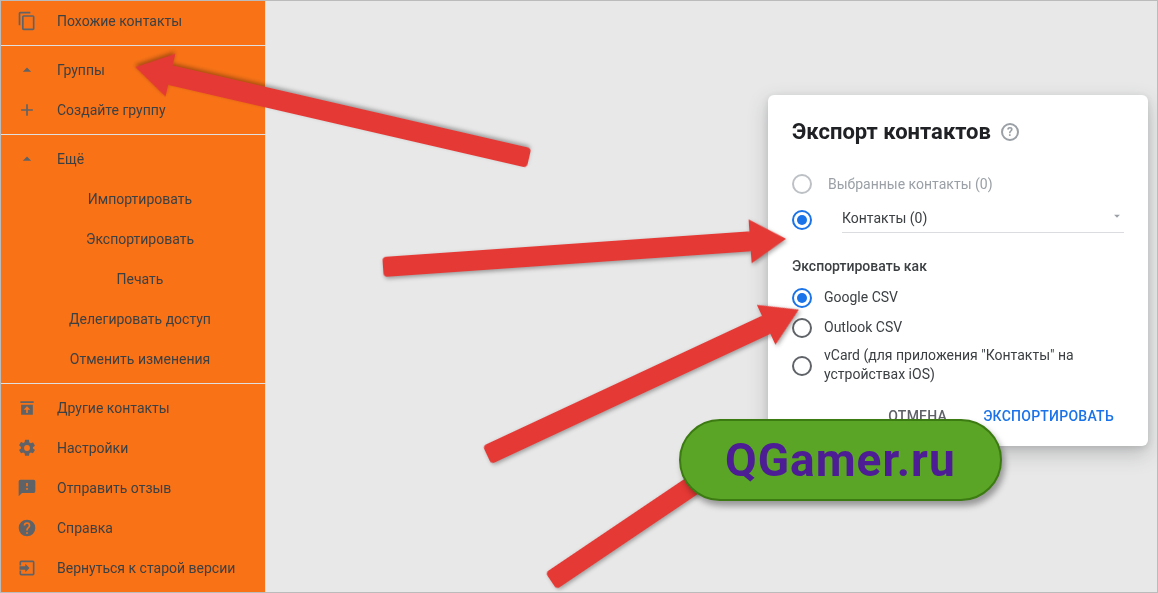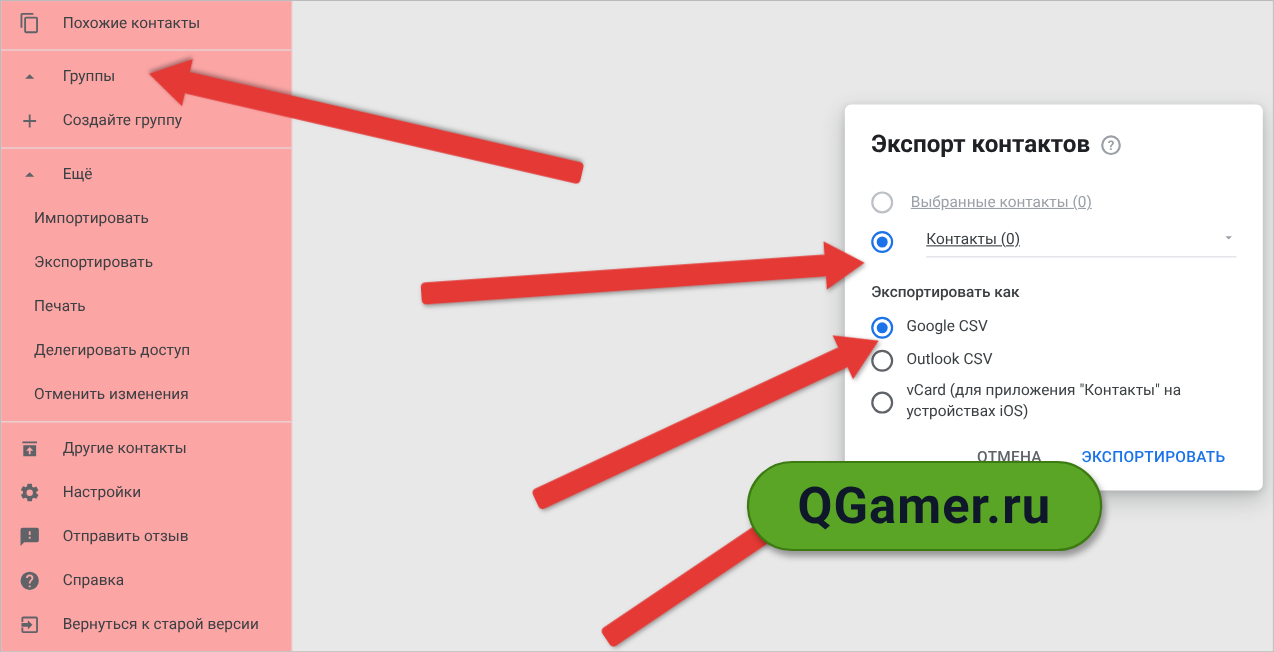--- a/index.html
+++ b/index.html
@@ -11,35 +11,35 @@
     height: 593px;
     overflow: hidden;
     position: relative;
     border: 1px solid #bbb;
   }
   .sidebar {
     position: absolute;
     left: 0; top: 0;
     width: 265px;
     height: 100%;
-    background: #fca5a5;
+    background: #f97316;
     color: #3c4043;
     font-size: 14px;
     border-right: 1px solid #e0e0e0;
     user-select: none;
   }
   .sb-item {
     display: flex;
     align-items: center;
     height: 40px;
     padding: 0 16px;
     gap: 20px;
     cursor: pointer;
   }
-  .sb-item.noicon { padding-left: 30px; }
+  .sb-item.noicon { padding-left: 30px; justify-content: center; }
   .sb-divider { height:1px; background:#e0e0e0; margin: 4px 0; }
   .sb-icon { width:20px; height:20px; flex:0 0 20px; display:flex; align-items:center; justify-content:center; color:#5f6368; }
   .sb-icon svg { width:20px; height:20px; fill:currentColor; }
 
   .main {
     position: absolute;
     left: 265px; top:0; right:0; bottom:0;
     background: #e8e8e8;
   }
 
@@ -64,21 +64,20 @@
   }
   .dialog h1 .help {
     width:18px;height:18px;border:2px solid #9aa0a6;border-radius:50%;
     display:flex;align-items:center;justify-content:center;
     font-size:12px;color:#9aa0a6;
   }
   .radio-row {
     display:flex; align-items:center; gap:16px;
     min-height: 36px;
     position: relative;
-    text-decoration: underline;
   }
   .radio {
     width:20px;height:20px;border-radius:50%;
     border:2px solid #5f6368;
     display:flex;align-items:center;justify-content:center;
     flex:0 0 20px;
   }
   .radio.selected { border-color:#1a73e8; }
   .radio.selected::after {
     content:""; width:10px;height:10px;border-radius:50%;background:#1a73e8;
@@ -136,21 +135,21 @@
   
   .badge {
     position:absolute;
     left: 678px; top: 418px;
     background:#5aa426;
     border:2px solid #3c7a12;
     border-radius: 44px;
     padding: 12px 44px;
     font-size: 46px;
     font-weight:700;
-    color:#0f172a;
+    color:#4c1d95;
     letter-spacing:1px;
     box-shadow: 3px 5px 6px rgba(0,0,0,.35);
     white-space:nowrap;
   }
 </style>
 </head>
 <body>
 
 <div class="sidebar">
 

